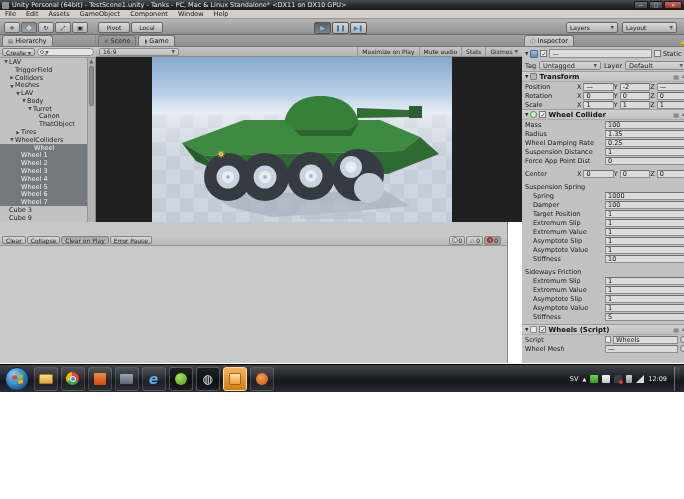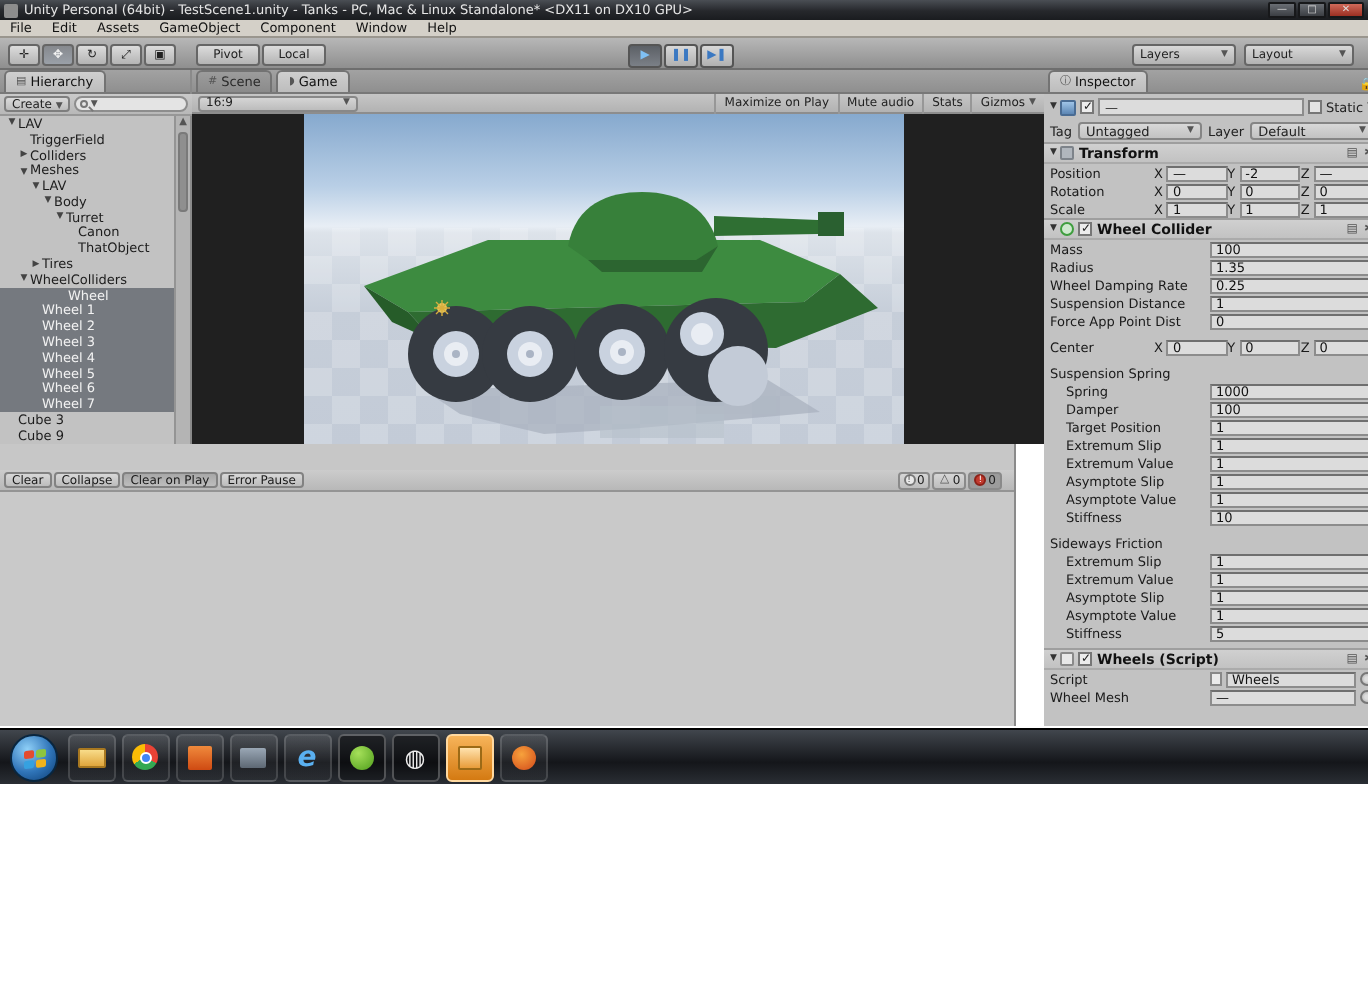--- a/index.html
+++ b/index.html
@@ -630,15 +630,28 @@
     <span class="ticon pressed">
         <span style="color:#eee;font-size:12px;line-height:12px">◍</span>
       </span>
     <span class="ticon activewin">
         <span style="width:12px;height:12px;background:linear-gradient(#ffe2ae,#e89c3a);border:1px solid #9c6a16;border-radius:1px"></span>
       </span>
     <span class="ticon">
         <span style="width:12px;height:12px;border-radius:50%;background:radial-gradient(circle at 40% 35%,#f7a23c,#d2491a)"></span>
       </span>
 
+    <span class="tray">
+      <span>SV</span>
+      <span style="font-size:5px">▲</span>
+      <span class="tico2" style="background:linear-gradient(#6fd84a,#2e9e1e)"></span>
+      <span class="tico2" style="background:linear-gradient(#f4f4f4,#c8c8c8)"></span>
+      <span class="tico2" style="background:#3a3e44;position:relative">
+          <span style="position:absolute;right:-1px;bottom:-1px;width:4px;height:4px;border-radius:50%;background:#d23c2a"></span>
+        </span>
+      <span class="tico2" style="background:linear-gradient(#cfd4da,#8d939b);width:6px"></span>
+      <span style="width:0;height:0;border-left:8px solid transparent;border-bottom:8px solid #d8dce0"></span>
+      <span>12:09</span>
+      <span class="showdesk"></span>
+    </span>
   </div>
 
 </div>
 
 </body></html>

